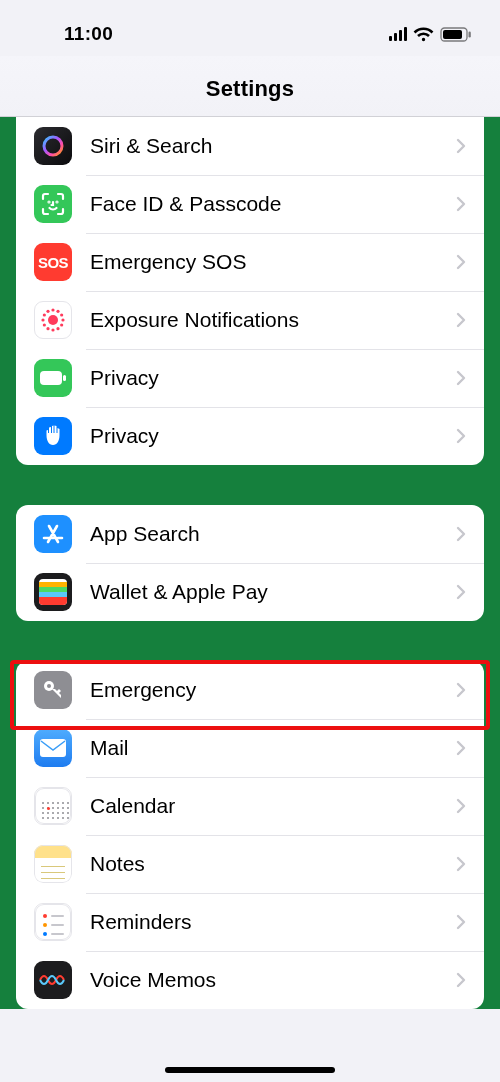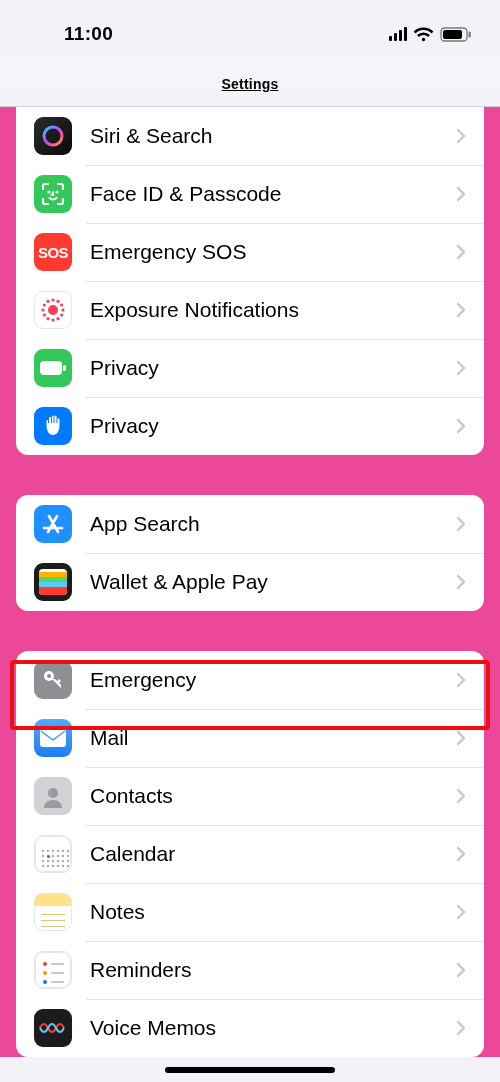--- a/index.html
+++ b/index.html
@@ -1,22 +1,22 @@
 <!DOCTYPE html>
 <html><head>
   <meta charset="utf-8">
   <style>
     * { margin: 0; padding: 0; box-sizing: border-box; font-family: -apple-system, BlinkMacSystemFont, "Helvetica Neue", sans-serif; }
     body { width: 500px; height: 1082px; background: #f2f2f7; overflow: hidden; position: relative; }
     .status-bar { display: flex; justify-content: space-between; align-items: center; padding: 18px 28px 6px 28px; height: 56px; }
     .status-time { font-size: 19px; font-weight: 600; letter-spacing: 0.3px; padding-left: 36px;}
     .status-right { display: flex; align-items: center; gap: 6px; }
     .header { text-align: center; padding: 20px 0 14px 0; border-bottom: 1px solid #d1d1d6; background: linear-gradient(#f5f5fa,#f2f2f7);}
-    .header-title { font-size: 14px; font-weight: 700; letter-spacing: 0.2px; text-decoration: underline; }
-    .content { background: #ec4899; }
+    .header-title { font-size: 22px; font-weight: 700; letter-spacing: 0.2px; }
+    .content { background: #15803d; }
     .group { background: #fff; margin: 0 16px; border-radius: 12px; overflow: hidden; }
     .group-first { border-radius: 0 0 12px 12px; margin-top:0;}
     .spacer { height: 40px; }
     .row { display: flex; align-items: center; min-height: 57px; padding: 10px 18px 10px 18px; position: relative; }
     .row + .row::before { content:""; position:absolute; top:0; left: 70px; right: 0; height:1px; background:#e3e3e8; }
     .icon-box { width: 38px; height: 38px; border-radius: 9px; flex: 0 0 38px; margin-right: 18px; display: flex; align-items: center; justify-content: center; color: #fff; font-weight: 600; font-size: 15px; position:relative; overflow:hidden;}
     .row-label { font-size: 21px; color: #000; }
     .chev { margin-left: auto; color: #c7c7cd; }
     .highlight-box { position:absolute; border: 4px solid #ec0f0f; border-radius: 4px; pointer-events:none; left: 10px; right: 10px; height: 70px; top: 660px; z-index:10;}
     .home-indicator { position:absolute; bottom:9px; left:50%; transform:translateX(-50%); width: 170px; height: 6px; background:#000; border-radius: 4px; }
@@ -187,32 +187,20 @@
         </svg>
       </div>
       <div class="row">
         <div class="icon-box" style="background:linear-gradient(#4facfe,#1e7cf0);">
           <svg width="28" height="20" viewBox="0 0 28 20">
             <rect x="1" y="1" width="26" height="18" rx="3" fill="#fff"></rect>
             <path d="M2 3l12 9L26 3" stroke="#3b9ef7" stroke-width="1.5" fill="none"></path>
           </svg>
         </div>
         <div class="row-label">Mail</div>
-        <svg class="chev" width="10" height="16" viewBox="0 0 10 16">
-          <path d="M2 2l6 6-6 6" stroke="#c7c7cd" stroke-width="2.4" fill="none" stroke-linecap="round" stroke-linejoin="round"></path>
-        </svg>
-      </div>
-      <div class="row">
-        <div class="icon-box" style="background:#d1d1d6;">
-          <svg width="26" height="26" viewBox="0 0 26 26">
-            <circle cx="13" cy="10" r="5" fill="#9b9ba3"></circle>
-            <path d="M4 25c0-5 4-8 9-8s9 3 9 8z" fill="#9b9ba3"></path>
-          </svg>
-        </div>
-        <div class="row-label">Contacts</div>
         <svg class="chev" width="10" height="16" viewBox="0 0 10 16">
           <path d="M2 2l6 6-6 6" stroke="#c7c7cd" stroke-width="2.4" fill="none" stroke-linecap="round" stroke-linejoin="round"></path>
         </svg>
       </div>
       <div class="row">
         <div class="icon-box" style="background:#ffffff;border:1px solid #e5e5ea;">
           <div style="width:100%;height:100%;position:relative;border:1px solid #e5e5ea;border-radius:9px;">
             <div style="height:9px;"></div>
             <span style="position:absolute;width:2px;height:2px;background:#8e8e93;border-radius:1px;left:6px;top:13px;"></span>
             <span style="position:absolute;width:2px;height:2px;background:#8e8e93;border-radius:1px;left:11px;top:13px;"></span>

